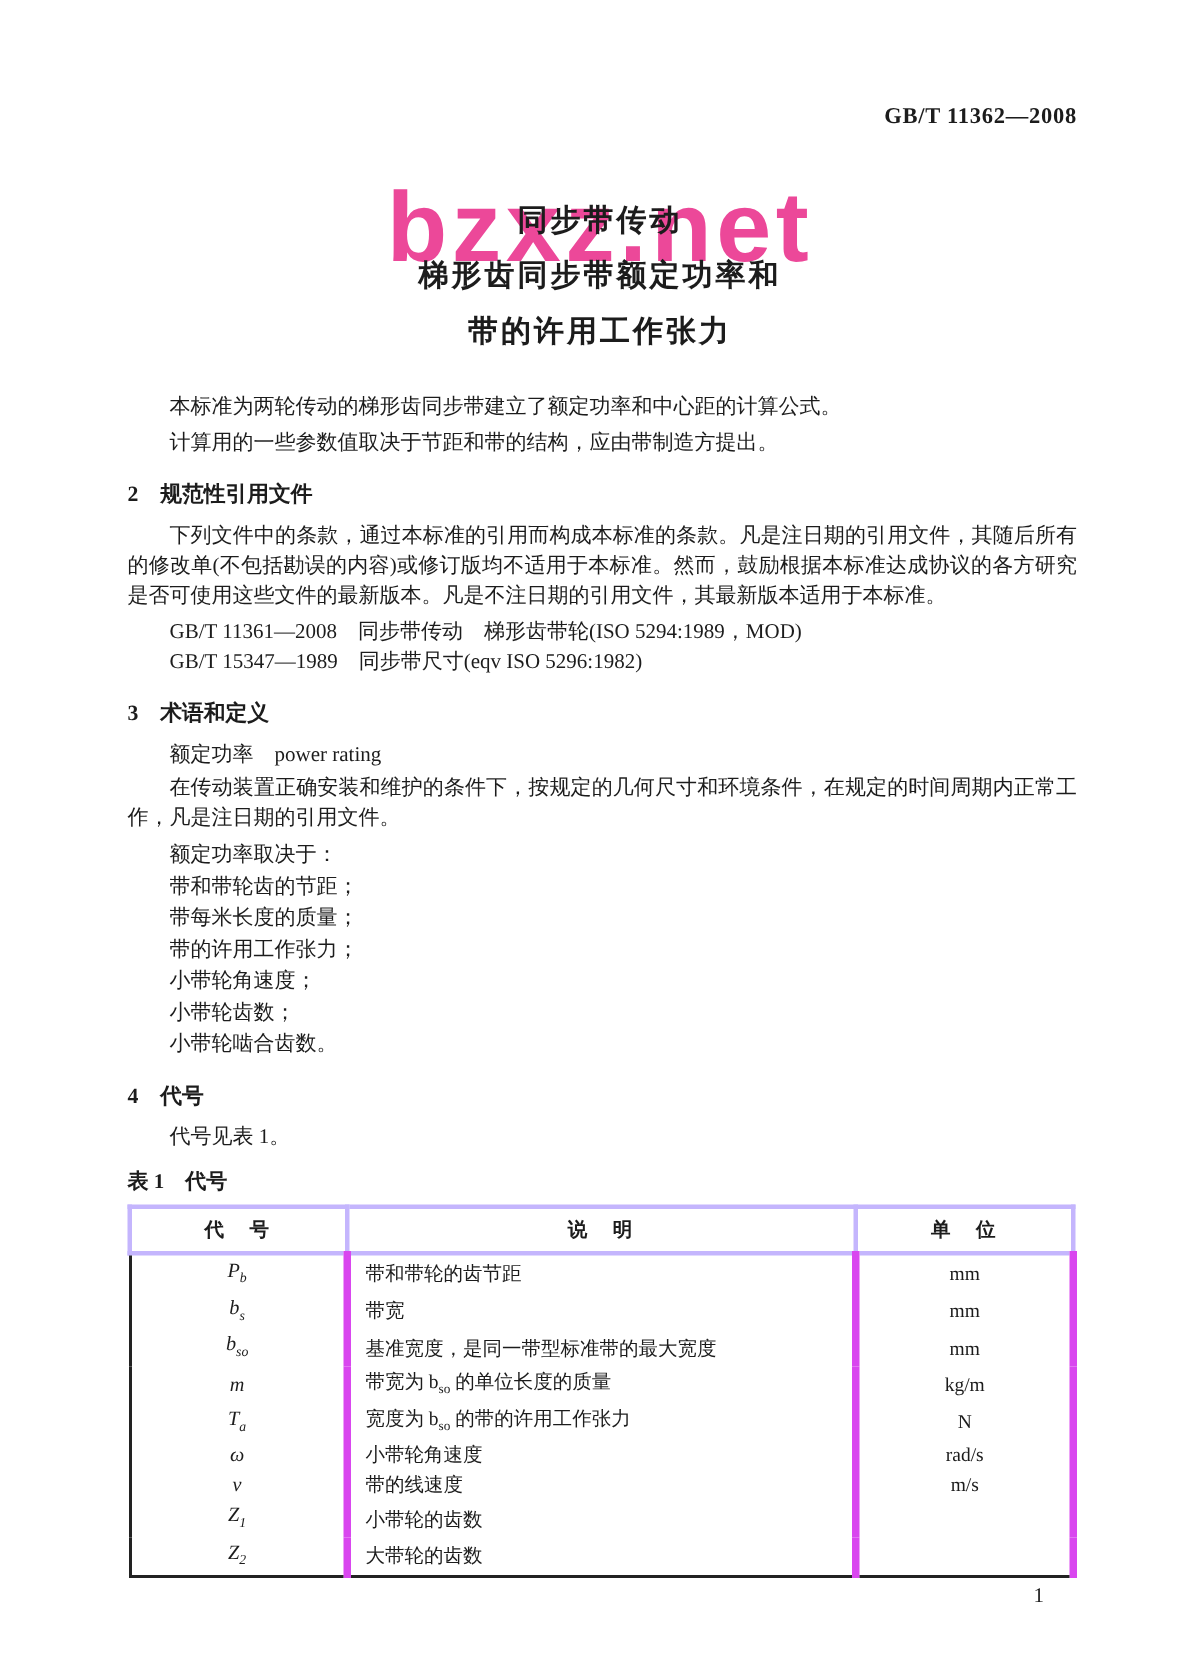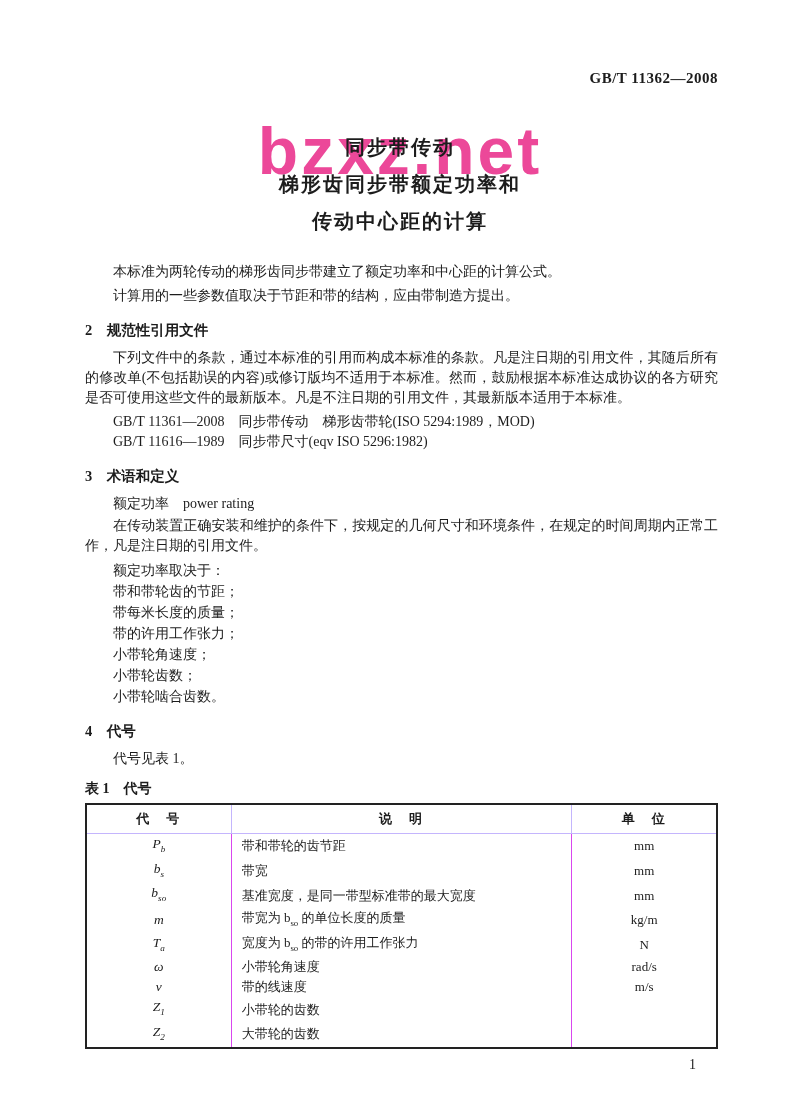--- a/index.html
+++ b/index.html
@@ -82,29 +82,29 @@
     font-weight: bold;
     font-size: 14px;
   }
   table.symbols {
     width: 100%;
     border-collapse: collapse;
     border: 2px solid #222;
     font-size: 13px;
   }
   table.symbols th {
-    border: 1px solid #c4b5fd;
+    border: 3px solid #c4b5fd;
     font-weight: bold;
     height: 26px;
     text-align: center;
     letter-spacing: 2px;
   }
   table.symbols td {
     border-left: 1px solid #222;
-    border-right: 1px solid #d946ef;
+    border-right: 5px solid #d946ef;
     height: 19px;
     padding: 0 4px;
     margin-left: 11px;
   }
   table.symbols td.symbol-cell {
     width: 23%;
     text-align: center;
     font-style: italic;
     font-size: 13.5px;
   }
@@ -130,32 +130,32 @@
 
 <div class="page">
 
   <div class="doc-number">GB/T 11362—2008</div>
 
   <div class="watermark">bzxz.net</div>
 
   <div class="title-block">
     <div>同步带传动</div>
     <div>梯形齿同步带额定功率和</div>
-    <div>传动中心距的计算</div>
+    <div>带的许用工作张力</div>
   </div>
 
   <div class="content">
 
     <p class="para">本标准为两轮传动的梯形齿同步带建立了额定功率和中心距的计算公式。</p>
     <p class="para">计算用的一些参数值取决于节距和带的结构，应由带制造方提出。</p>
 
     <div class="heading">2　规范性引用文件</div>
     <p class="para">下列文件中的条款，通过本标准的引用而构成本标准的条款。凡是注日期的引用文件，其随后所有的修改单(不包括勘误的内容)或修订版均不适用于本标准。然而，鼓励根据本标准达成协议的各方研究是否可使用这些文件的最新版本。凡是不注日期的引用文件，其最新版本适用于本标准。</p>
     <div class="ref-line">GB/T 11361—2008　同步带传动　梯形齿带轮(ISO 5294:1989，MOD)</div>
-    <div class="ref-line">GB/T 11616—1989　同步带尺寸(eqv ISO 5296:1982)</div>
+    <div class="ref-line">GB/T 15347—1989　同步带尺寸(eqv ISO 5296:1982)</div>
 
     <div class="heading">3　术语和定义</div>
     <div class="term-line">额定功率　power rating</div>
     <p class="para">在传动装置正确安装和维护的条件下，按规定的几何尺寸和环境条件，在规定的时间周期内正常工作，凡是注日期的引用文件。</p>
     <div class="dep-intro">额定功率取决于：</div>
     <div class="dep-item">带和带轮齿的节距；</div>
     <div class="dep-item">带每米长度的质量；</div>
     <div class="dep-item">带的许用工作张力；</div>
     <div class="dep-item">小带轮角速度；</div>
     <div class="dep-item">小带轮齿数；</div>

